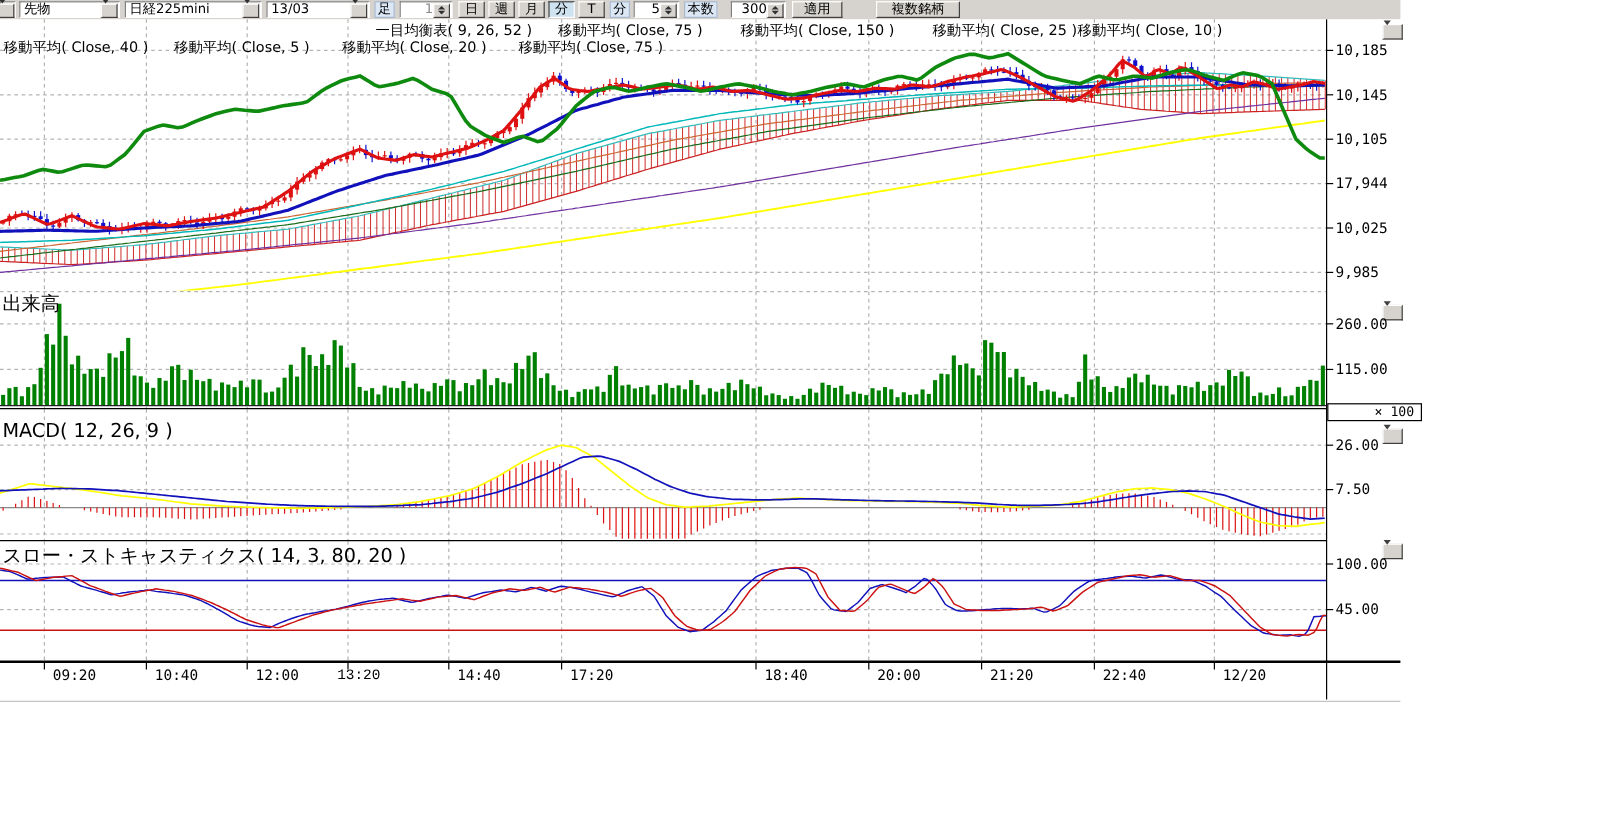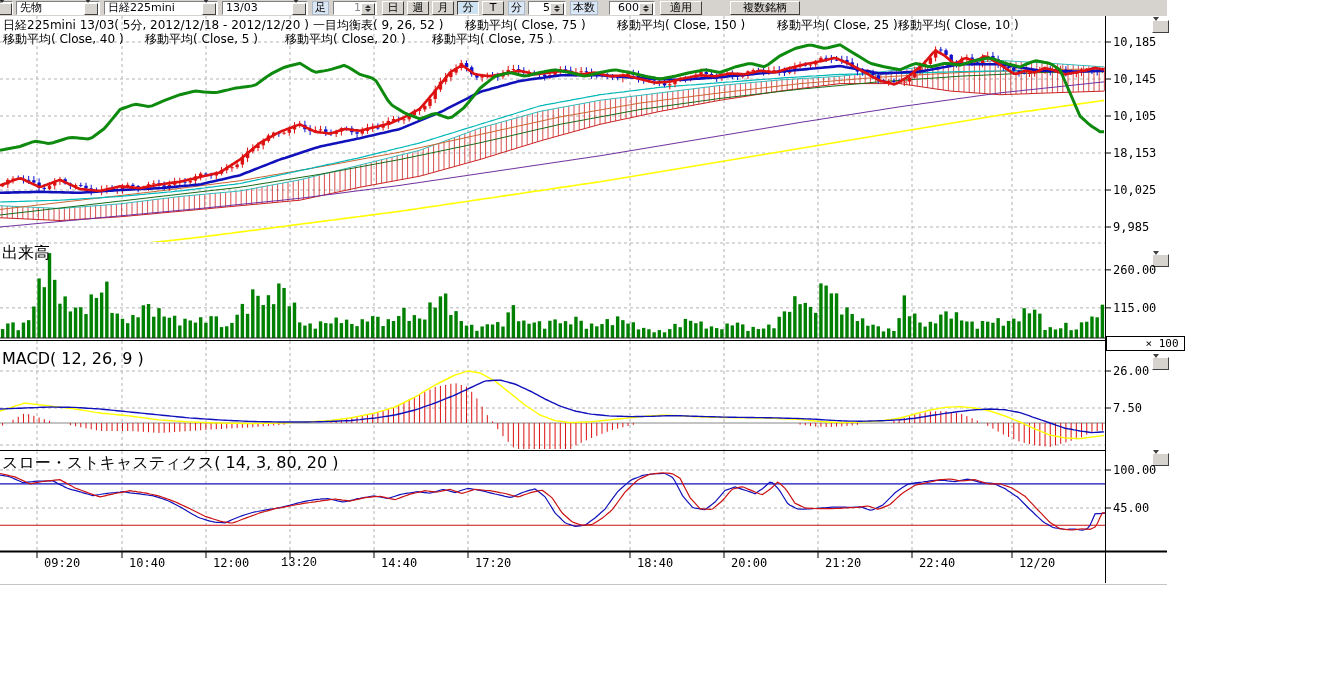--- a/index.html
+++ b/index.html
@@ -1217,28 +1217,27 @@
     <div class="tb pbtn" style="left:432px;width:22px;">月</div>
     <div class="tb pbtn pressed" style="left:457px;width:22px;">分</div>
     <div class="tb pbtn" style="left:482px;width:22px;">T</div>
     <div class="tb blabel" style="left:508px;"><span>分</span></div>
     <div class="tb edit" style="left:528px;width:38px;">
       <span>5</span>
       <span class="spin"></span>
     </div>
     <div class="tb blabel" style="left:570px;"><span>本数</span></div>
     <div class="tb edit" style="left:609px;width:46px;">
-      <span>600</span>
+      <span>300</span>
       <span class="spin"></span>
     </div>
     <div class="tb pbtn" style="left:660px;width:42px;">適用</div>
     <div class="tb pbtn" style="left:730px;width:70px;">複数銘柄</div>
   </div>
 
-  <div class="lgd" style="left:3px;top:19px;">日経225mini 13/03( 5分, 2012/12/18 - 2012/12/20 )</div>
   <div class="lgd" style="left:313px;top:19px;">一目均衡表( 9, 26, 52 )</div>
   <div class="lgd" style="left:465px;top:19px;">移動平均( Close, 75 )</div>
   <div class="lgd" style="left:617px;top:19px;">移動平均( Close, 150 )</div>
   <div class="lgd" style="left:732px;top:19px;margin-left:45px;">移動平均( Close, 25 )</div>
   <div class="lgd" style="left:898px;top:19px;">移動平均( Close, 10 )</div>
   <div class="lgd" style="left:3px;top:33px;">移動平均( Close, 40 )</div>
   <div class="lgd" style="left:145px;top:33px;">移動平均( Close, 5 )</div>
   <div class="lgd" style="left:285px;top:33px;">移動平均( Close, 20 )</div>
   <div class="lgd" style="left:432px;top:33px;">移動平均( Close, 75 )</div>
 
@@ -1249,21 +1248,21 @@
 
   <div class="panebtn" style="left:1152px;top:20px;"><span class="tri-dn"></span></div>
   <div class="panebtn" style="left:1152px;top:254px;"><span class="tri-dn"></span></div>
   <div class="panebtn" style="left:1152px;top:357px;"><span class="tri-dn"></span></div>
   <div class="panebtn" style="left:1152px;top:453px;"><span class="tri-dn"></span></div>
 
   <div id="y-labels">
       <div class="ylab" style="left: 1113px; top: 42px;">10,185</div>
       <div class="ylab" style="left: 1113px; top: 79px;">10,145</div>
       <div class="ylab" style="left: 1113px; top: 116px;">10,105</div>
-      <div class="ylab" style="left: 1113px; top: 153px;">18,153</div>
+      <div class="ylab" style="left: 1113px; top: 153px;">17,944</div>
       <div class="ylab" style="left: 1113px; top: 190px;">10,025</div>
       <div class="ylab" style="left: 1113px; top: 227px;">9,985</div>
       <div class="ylab" style="left: 1113px; top: 269.862px;">260.00</div>
       <div class="ylab" style="left: 1113px; top: 307.862px;">115.00</div>
       <div class="ylab" style="left: 1113px; top: 371px;">26.00</div>
       <div class="ylab" style="left: 1113px; top: 408px;">7.50</div>
       <div class="ylab" style="left: 1113px; top: 470px;">100.00</div>
       <div class="ylab" style="left: 1113px; top: 508px;">45.00</div>
     </div>
   <div id="x-labels">

